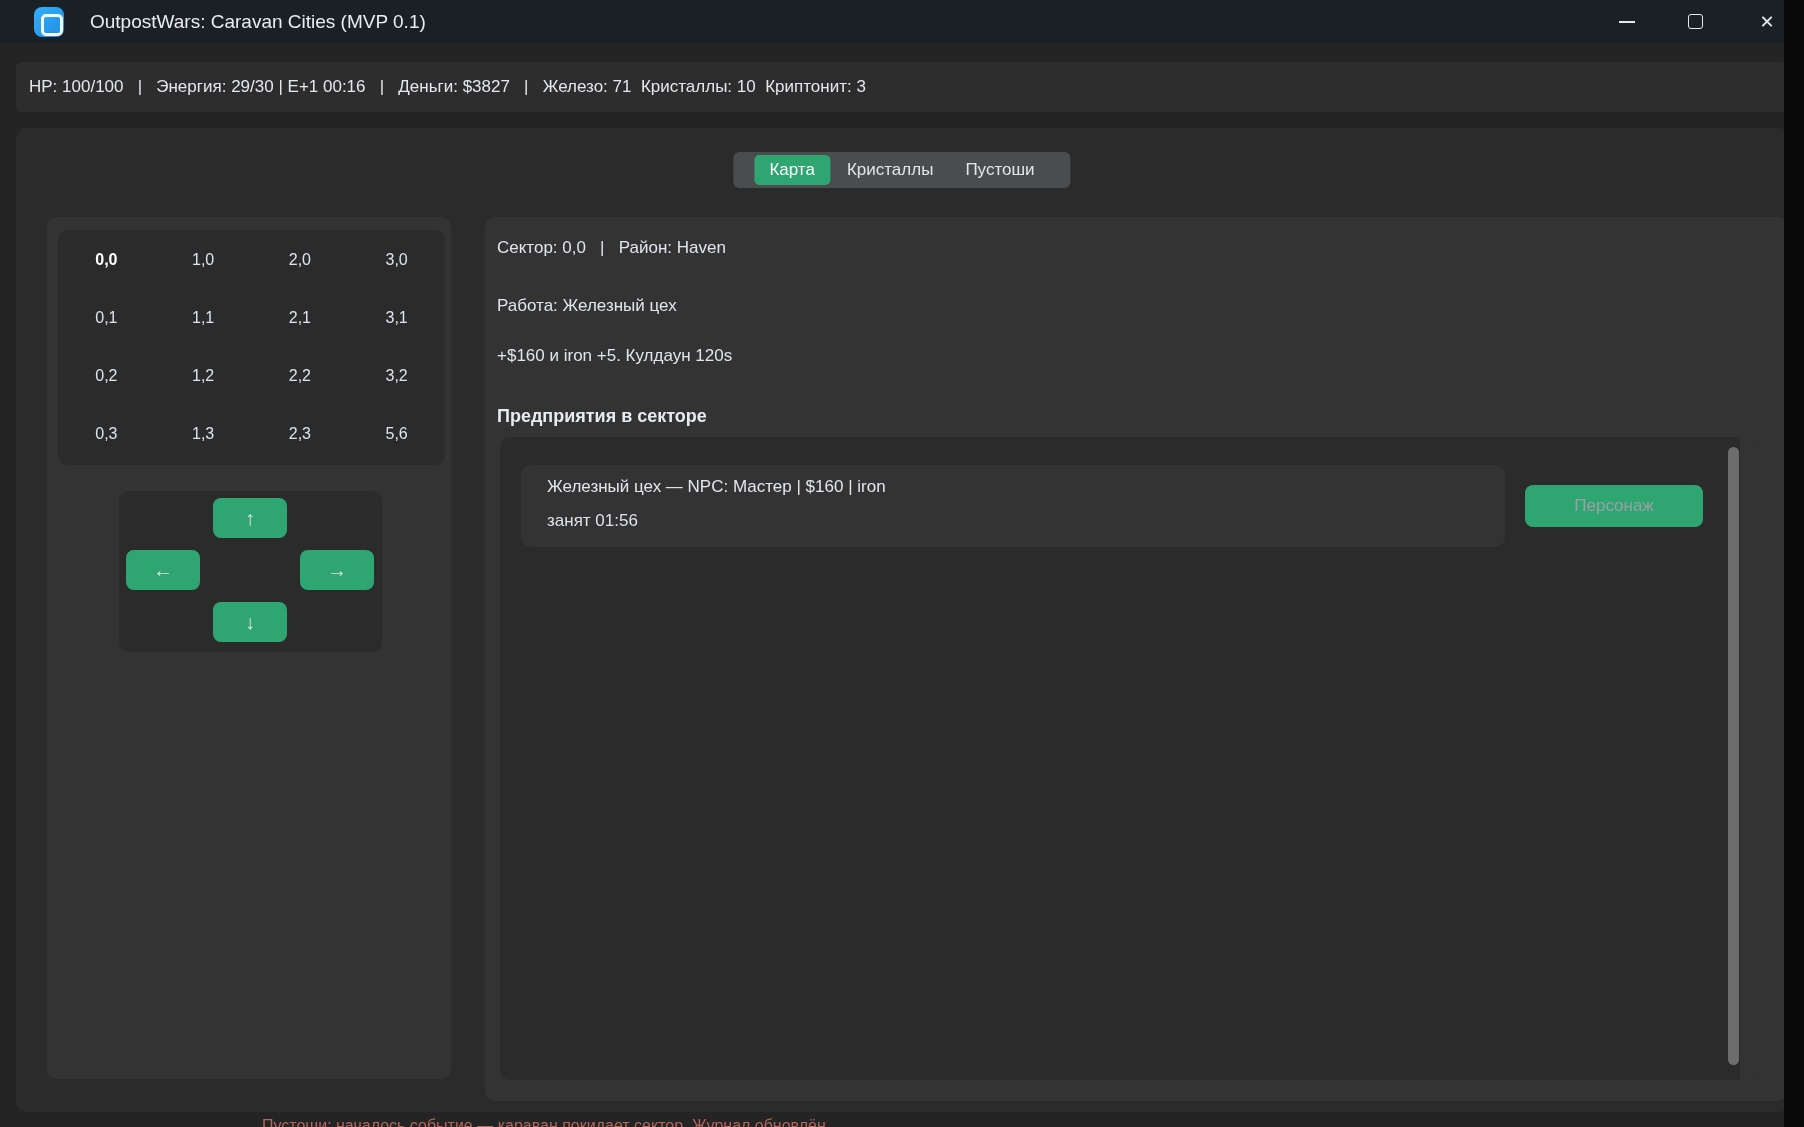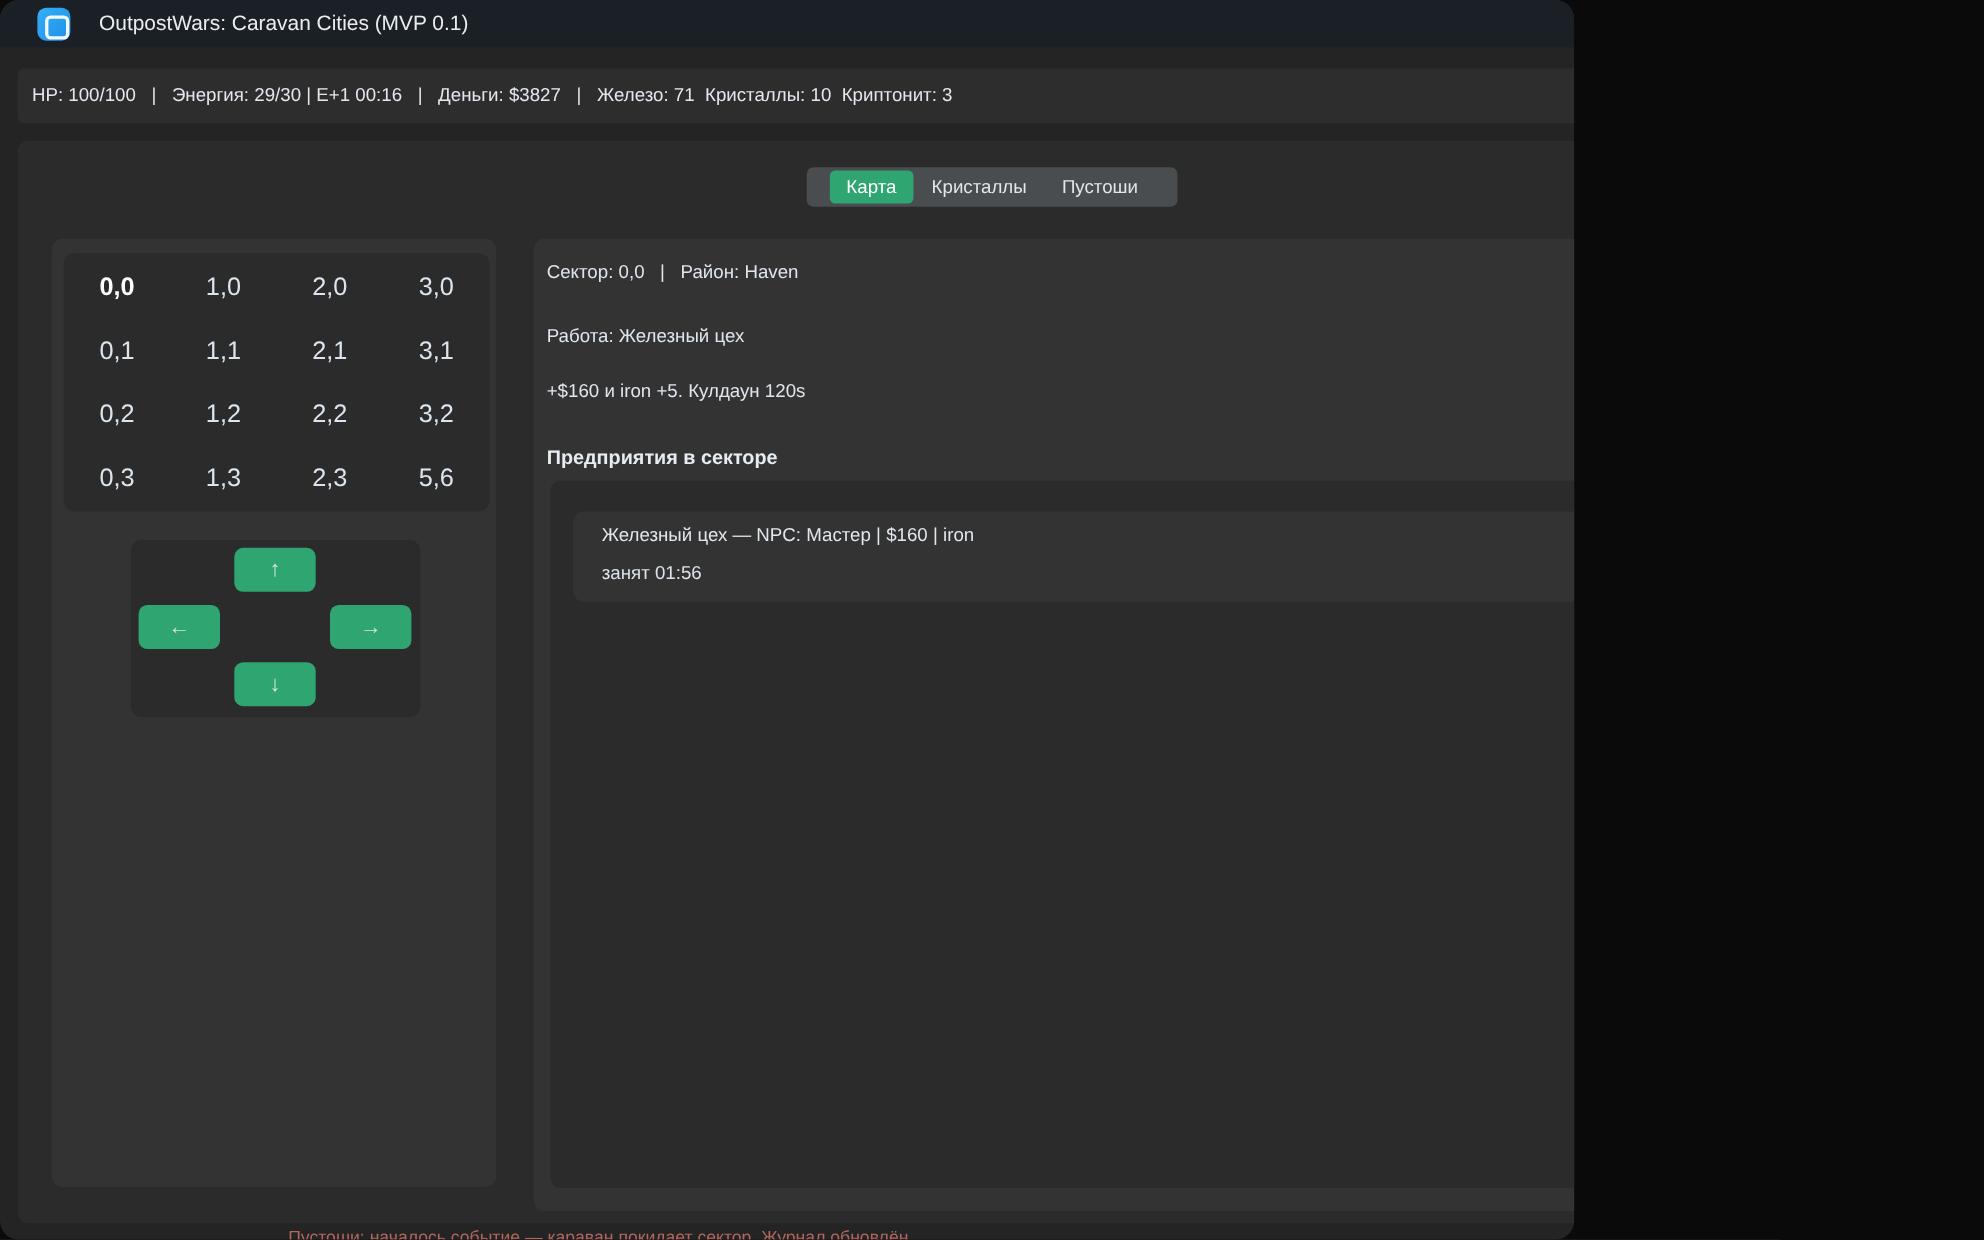--- a/index.html
+++ b/index.html
@@ -11,22 +11,22 @@
     --inner-bg:#2b2b2b;
     --card-bg:#333333;
     --tabbar-bg:#4a4d4f;
     --text:#dce4ee;
     --muted-text:#9aa0a6;
     --scroll-thumb:#6d6d6d;
     --log-red:#b4675c;
   }
   *{margin:0;padding:0;box-sizing:border-box;}
   body{background:#0a0a0a;font-family:"Liberation Sans","DejaVu Sans",sans-serif;}
-  .window{position:relative;width:1431px;height:1127px;background:var(--window-bg);
-    border-radius:17px;overflow:hidden;color:var(--text);}
+  .window{position:relative;width:1784px;height:1127px;background:var(--window-bg);
+    border-radius:0;overflow:hidden;color:var(--text);}
   
   .titlebar{position:absolute;left:0;top:0;width:1804px;height:43px;background:var(--titlebar);}
   .app-icon{position:absolute;left:34px;top:7px;width:30px;height:30px;border-radius:8px;
     background:linear-gradient(135deg,#35aef5 0%,#1e8fe8 100%);}
   .app-icon::after{content:"";position:absolute;left:7px;top:7px;width:16px;height:16px;
     border:3.5px solid #f2f8fc;border-radius:5px;}
   .title-text{position:absolute;left:90px;top:0;line-height:43px;font-size:19px;color:#e9edf2;}
   .win-btn{position:absolute;top:0;width:46px;height:43px;display:flex;align-items:center;justify-content:center;}
   .win-min{left:1604px;} .win-max{left:1672px;} .win-close{left:1744px;}
   .glyph-min{width:16px;height:2px;background:#e6e9ec;}
@@ -42,21 +42,21 @@
   .tabbar{position:absolute;left:50%;transform:translateX(-50%);top:24px;height:36px;
     background:var(--tabbar-bg);border-radius:6px;display:flex;align-items:center;padding:0 21px;gap:2px;}
   .tab{padding:0 15px;height:30px;line-height:30px;font-size:17px;color:#e2e6e9;border-radius:5px;}
   .tab.active{background:var(--accent);color:#ffffff;}
   
   .sidebar{position:absolute;left:31px;top:89px;width:404px;height:862px;
     background:var(--panel-bg);border-radius:10px;}
   .grid-box{position:absolute;left:11px;top:13px;width:387px;height:235px;background:var(--inner-bg);
     border-radius:10px;display:grid;grid-template-columns:repeat(4,1fr);grid-template-rows:repeat(4,58px);
     place-items:center;padding-top:1px;}
-  .grid-cell{font-size:23px;color:var(--text);}
+  .grid-cell{font-size:16px;color:var(--text);}
   .grid-cell.current{font-weight:bold;color:#ffffff;}
   .nav-pad{position:absolute;left:72px;top:274px;width:263px;height:161px;
     background:var(--inner-bg);border-radius:10px;}
   .nav-btn{position:absolute;width:74px;height:40px;background:var(--accent);border-radius:8px;
     border:none;color:#d9e1e4;font-size:20px;display:flex;align-items:center;justify-content:center;}
   .nav-up{left:94px;top:7px;} .nav-left{left:7px;top:59px;}
   .nav-right{left:181px;top:59px;} .nav-down{left:94px;top:111px;}
   
   .sector-panel{position:absolute;left:469px;top:89px;width:1303px;height:884px;
     background:var(--panel-bg);border-radius:10px;}
@@ -167,21 +167,21 @@
       <div class="sec-line sec-header">Предприятия в секторе</div>
 
       <div class="biz-list">
         <div class="biz-rows">
 
             <div class="biz-row">
               <div class="biz-card">
                 <div class="biz-title">Железный цех — NPC: Мастер | $160 | iron</div>
                 <div class="biz-status">занят 01:56</div>
               </div>
-              <button class="biz-btn muted">Железный</button>
+              <button class="biz-btn muted">Персонаж</button>
             </div>
 
           </div>
         <div class="scroll-strip"></div>
         <div class="scroll-thumb"></div>
       </div>
     </div>
   </div>
 
   <div class="event-log">Пустоши: началось событие — караван покидает сектор. Журнал обновлён</div>

